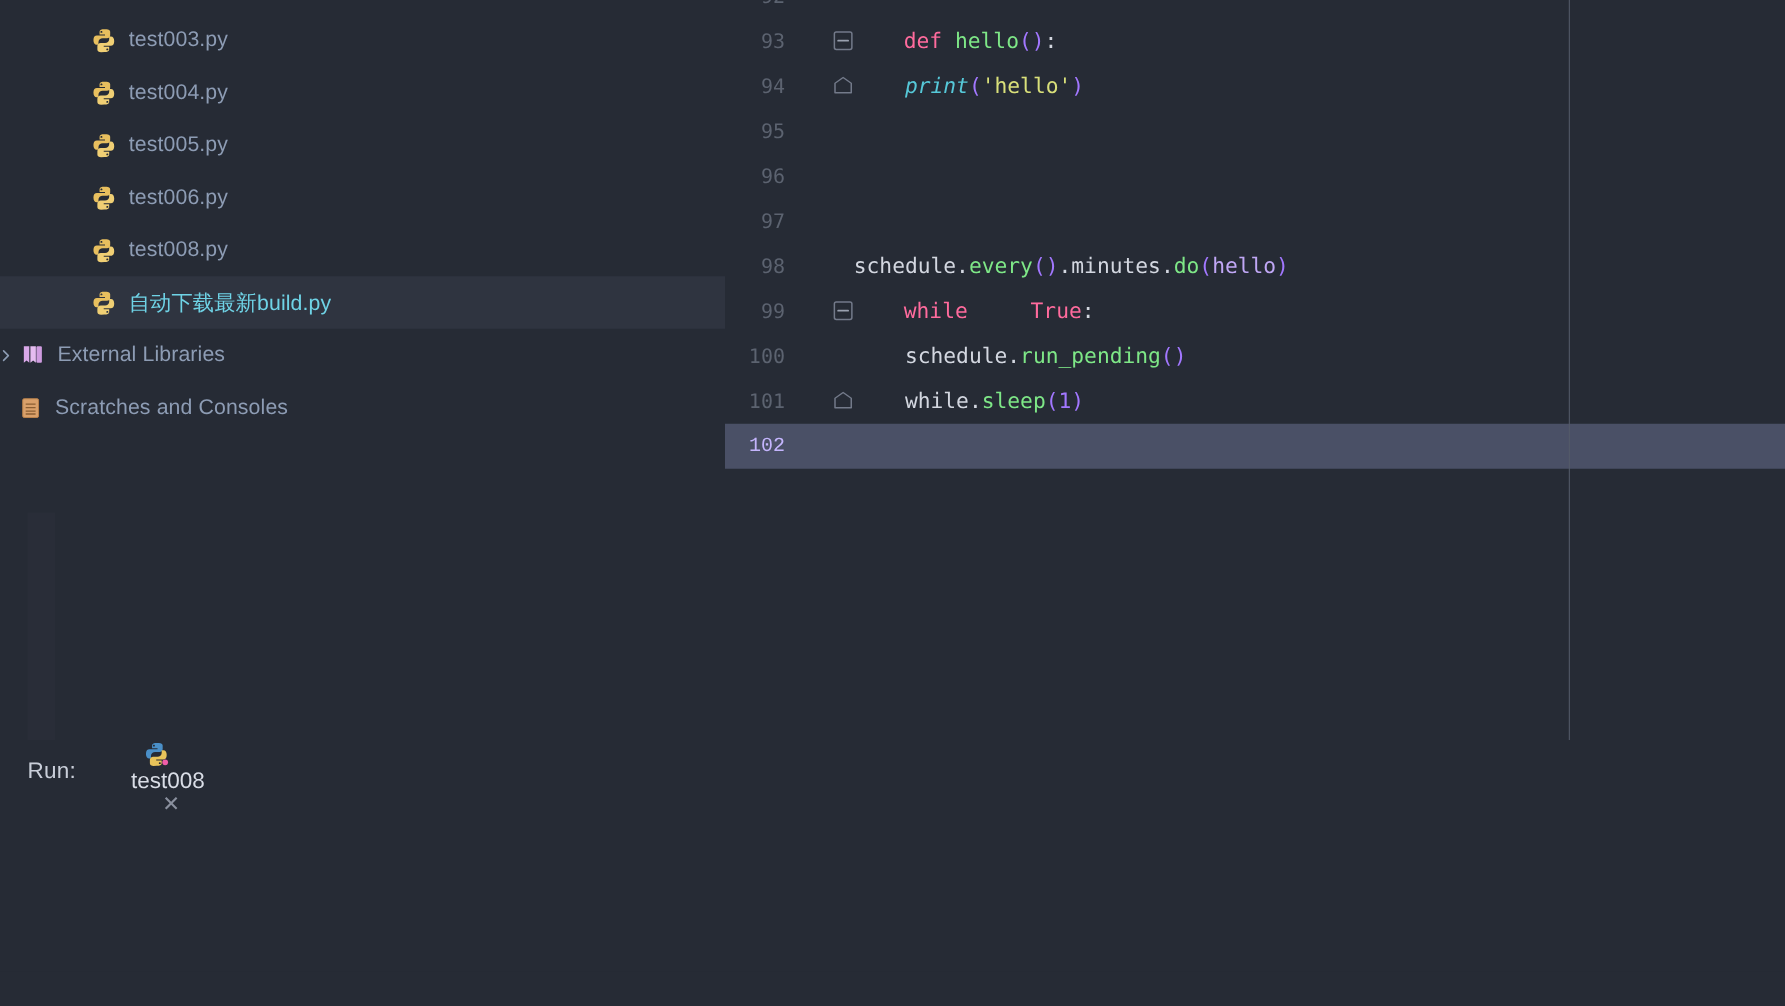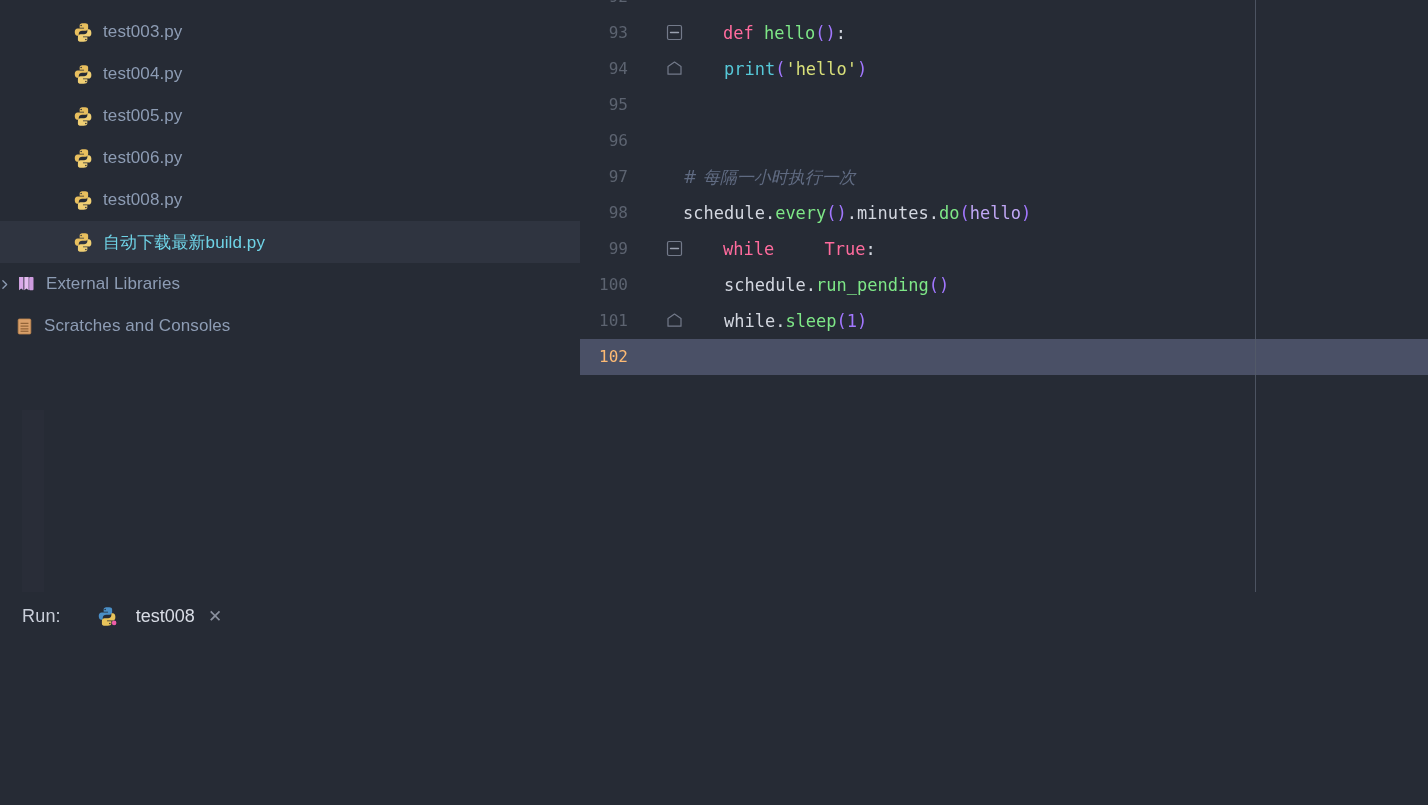--- a/index.html
+++ b/index.html
@@ -44,61 +44,61 @@
     font-family: "DejaVu Sans Mono", "Liberation Mono", monospace;
     font-size: 17px;
   }
   .code-line { position: relative; height: 36px; display: flex; align-items: flex-start; }
   .code-line.current { background: #4a5066; }
   .gutter {
     width: 48px; flex: 0 0 48px; text-align: right; padding-right: 0;
     color: #5c6370; font-size: 16px; line-height: 36px;
     font-family: "DejaVu Sans Mono", monospace;
   }
-  .code-line.current .gutter { color: #fdba74; }
+  .code-line.current .gutter { color: #c4b5fd; font-family: Liberation Mono, monospace; }
   .foldcol { width: 47px; flex: 0 0 47px; position: relative; height: 36px; }
   .codetext { padding-left: 8px; white-space: pre; line-height: 36px; }
   
   #foldguide {
     position: absolute; left: 675px; top: 0; width: 1px; height: 592px;
     background: #545a68; opacity: .85;
   }
   #editor-bottom-rule {
     position: absolute; left: 580px; top: 619px; width: 848px; height: 1px;
     background: #3a4050;
   }
   
   .fold-minus, .fold-end {
     position: absolute; left: 38px; width: 17px; height: 17px;
     top: 9px;
   }
   
   .kw    { color: #ff6b9d; margin-left: 40px; }
   .fn    { color: #7ee787; }
   .paren { color: #a277ff; }
-  .builtin { color: #56c8d8; }
+  .builtin { color: #56c8d8; font-style: italic; }
   .str   { color: #d9e07a; }
   .plain { color: #d3d7e0; }
   .ident { color: #c0a7f5; }
   .num   { color: #a277ff; }
   .com   { color: #606b82; font-style: italic;
            font-family: "DejaVu Sans", sans-serif; }
 
   
   #runpanel {
     position: absolute; left: 0; top: 592px; width: 1428px; height: 185px;
     background: #262b35;
   }
   #run-header { position: relative; height: 48px; display: flex; align-items: center; }
   #run-label {
     margin-left: 22px; font-size: 18px; color: #c9ced9; letter-spacing: .2px;
   }
   #run-tab {
     position: relative; margin-left: 30px; display: flex; align-items: center;
-    height: 48px; padding: 0 6px;
+    height: 48px; padding: 0 6px; flex-direction: column;
   }
   #run-tab-name { font-size: 18px; color: #d9dde6; margin-left: 8px; }
   #run-tab-close {
     margin-left: 13px; color: #8a909e; font-size: 17px; line-height: 1;
   }
 </style>
 </head>
 <body>
 
 <div id="app">
@@ -232,21 +232,20 @@
           <div class="codetext"></div>
         </div>
         <div class="code-line">
           <div class="gutter">96</div>
           <div class="foldcol"></div>
           <div class="codetext"></div>
         </div>
         <div class="code-line">
           <div class="gutter">97</div>
           <div class="foldcol"></div>
-          <div class="codetext"><span class="com"># 每隔一小时执行一次</span></div>
         </div>
         <div class="code-line">
           <div class="gutter">98</div>
           <div class="foldcol"></div>
           <div class="codetext"><span class="plain">schedule</span><span class="plain">.</span><span class="fn">every</span><span class="paren">()</span><span class="plain">.</span><span class="plain">minutes</span><span class="plain">.</span><span class="fn">do</span><span class="paren">(</span><span class="ident">hello</span><span class="paren">)</span></div>
         </div>
         <div class="code-line">
           <div class="gutter">99</div>
           <div class="foldcol">
             <span class="fold-minus"><svg width="17" height="17" viewBox="0 0 17 17">

